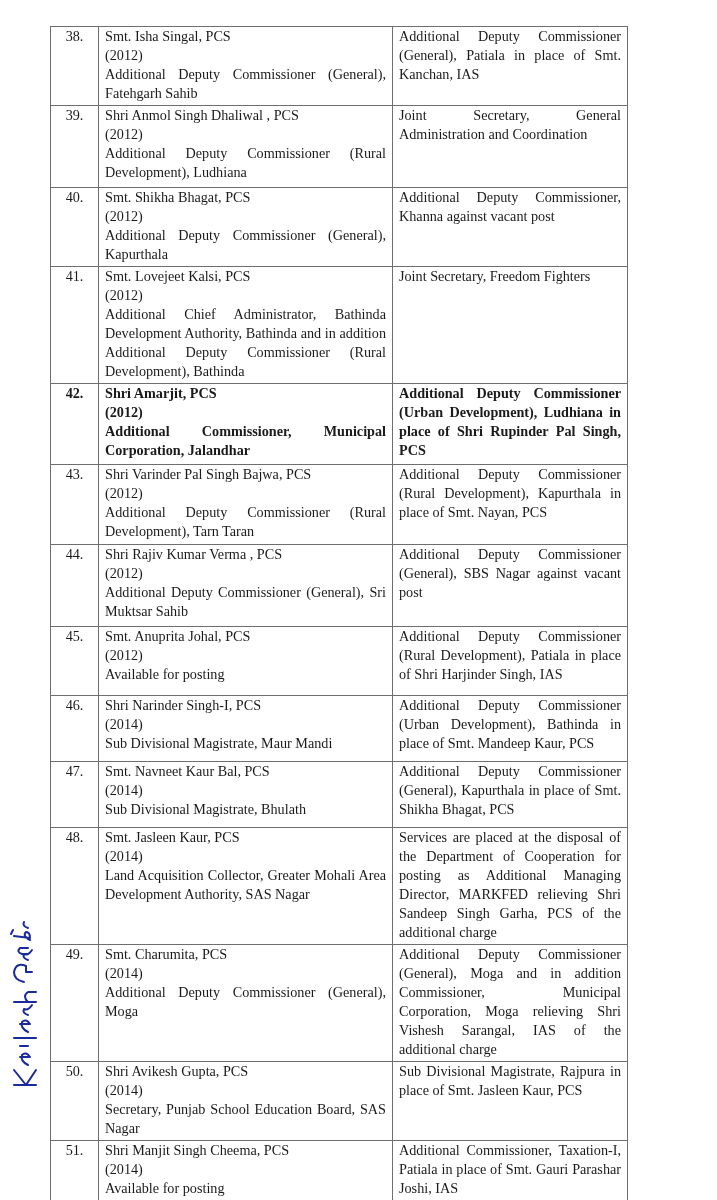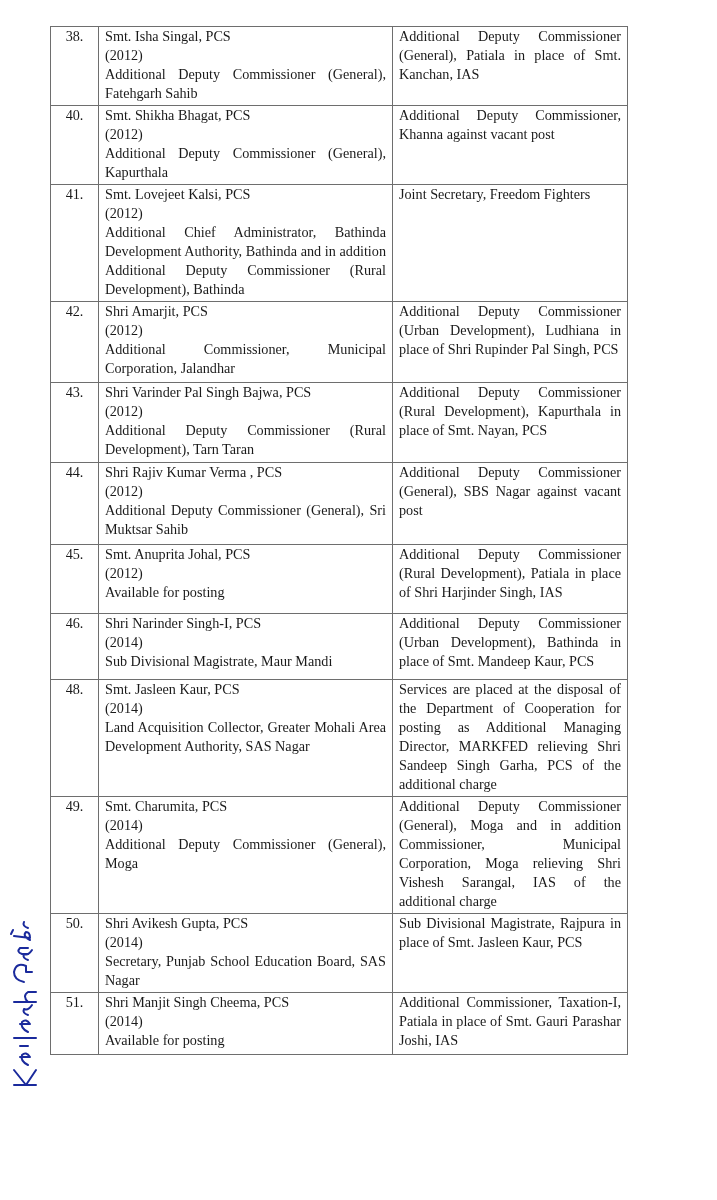--- a/index.html
+++ b/index.html
@@ -38,39 +38,48 @@
     <tbody id="rows-body">
         <tr style="height: 74px;">
           <td class="sno">38.</td>
           <td class="officer">
             <span class="line">Smt. Isha Singal, PCS</span>
             <span class="line">(2012)</span>
             <span class="line">Additional Deputy Commissioner (General), Fatehgarh Sahib</span>
           </td>
           <td class="posting">Additional Deputy Commissioner (General), Patiala in place of Smt. Kanchan, IAS</td>
         </tr>
+        <tr style="height: 82px;">
+          <td class="sno">39.</td>
+          <td class="officer">
+            <span class="line">Shri Anmol Singh Dhaliwal , PCS</span>
+            <span class="line">(2012)</span>
+            <span class="line">Additional Deputy Commissioner (Rural Development), Ludhiana</span>
+          </td>
+          <td class="posting">Joint Secretary, General Administration and Coordination</td>
+        </tr>
         <tr style="height: 77px;">
           <td class="sno">40.</td>
           <td class="officer">
             <span class="line">Smt. Shikha Bhagat, PCS</span>
             <span class="line">(2012)</span>
             <span class="line">Additional Deputy Commissioner (General), Kapurthala</span>
           </td>
           <td class="posting">Additional Deputy Commissioner, Khanna against vacant post</td>
         </tr>
         <tr style="height: 116px; padding-left: 32px;">
           <td class="sno">41.</td>
           <td class="officer">
             <span class="line">Smt. Lovejeet Kalsi, PCS</span>
             <span class="line">(2012)</span>
             <span class="line">Additional Chief Administrator, Bathinda Development Authority, Bathinda and in addition Additional Deputy Commissioner (Rural Development), Bathinda</span>
           </td>
           <td class="posting">Joint Secretary, Freedom Fighters</td>
         </tr>
-        <tr style="height: 81px;">
+        <tr style="height: 81px; font-weight: bold;">
           <td class="sno">42.</td>
           <td class="officer">
             <span class="line">Shri Amarjit, PCS</span>
             <span class="line">(2012)</span>
             <span class="line">Additional Commissioner, Municipal Corporation, Jalandhar</span>
           </td>
           <td class="posting">Additional Deputy Commissioner (Urban Development), Ludhiana in place of Shri Rupinder Pal Singh, PCS</td>
         </tr>
         <tr style="height: 80px;">
           <td class="sno">43.</td>
@@ -100,20 +109,29 @@
           <td class="posting">Additional Deputy Commissioner (Rural Development), Patiala in place of Shri Harjinder Singh, IAS</td>
         </tr>
         <tr style="height: 66px;">
           <td class="sno">46.</td>
           <td class="officer">
             <span class="line">Shri Narinder Singh-I, PCS</span>
             <span class="line">(2014)</span>
             <span class="line">Sub Divisional Magistrate, Maur Mandi</span>
           </td>
           <td class="posting">Additional Deputy Commissioner (Urban Development), Bathinda in place of Smt. Mandeep Kaur, PCS</td>
+        </tr>
+        <tr style="height: 66px;">
+          <td class="sno">47.</td>
+          <td class="officer">
+            <span class="line">Smt. Navneet Kaur Bal, PCS</span>
+            <span class="line">(2014)</span>
+            <span class="line">Sub Divisional Magistrate, Bhulath</span>
+          </td>
+          <td class="posting">Additional Deputy Commissioner (General), Kapurthala in place of Smt. Shikha Bhagat, PCS</td>
         </tr>
         <tr style="height: 96px; padding-left: 40px;">
           <td class="sno">48.</td>
           <td class="officer">
             <span class="line">Smt. Jasleen Kaur, PCS</span>
             <span class="line">(2014)</span>
             <span class="line">Land Acquisition Collector, Greater Mohali Area Development Authority, SAS Nagar</span>
           </td>
           <td class="posting">Services are placed at the disposal of the Department of Cooperation for posting as Additional Managing Director, MARKFED relieving Shri Sandeep Singh Garha, PCS of the additional charge</td>
         </tr>

